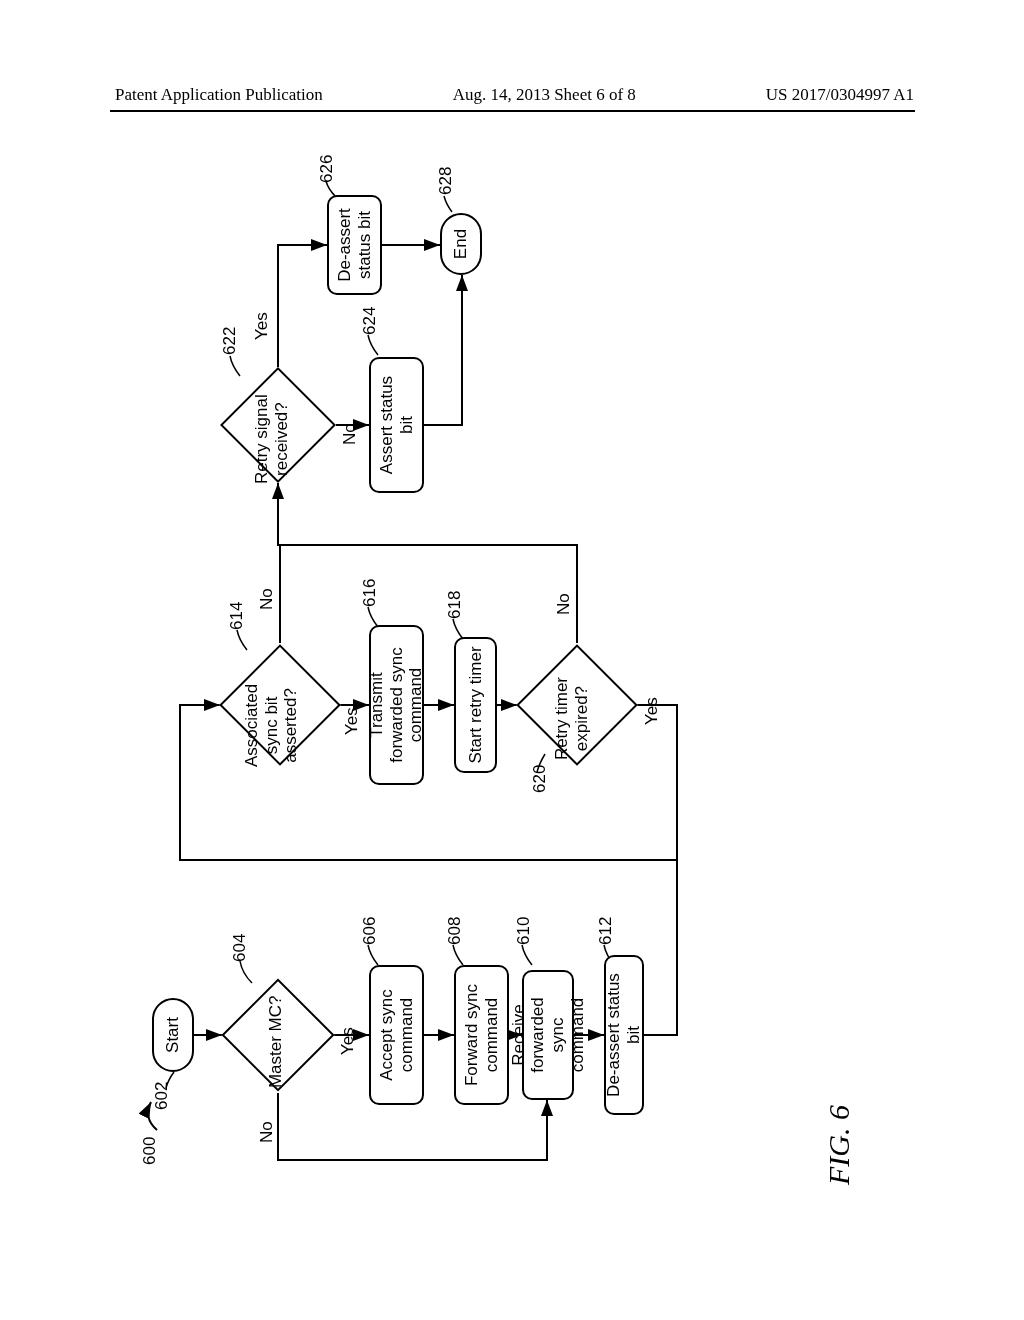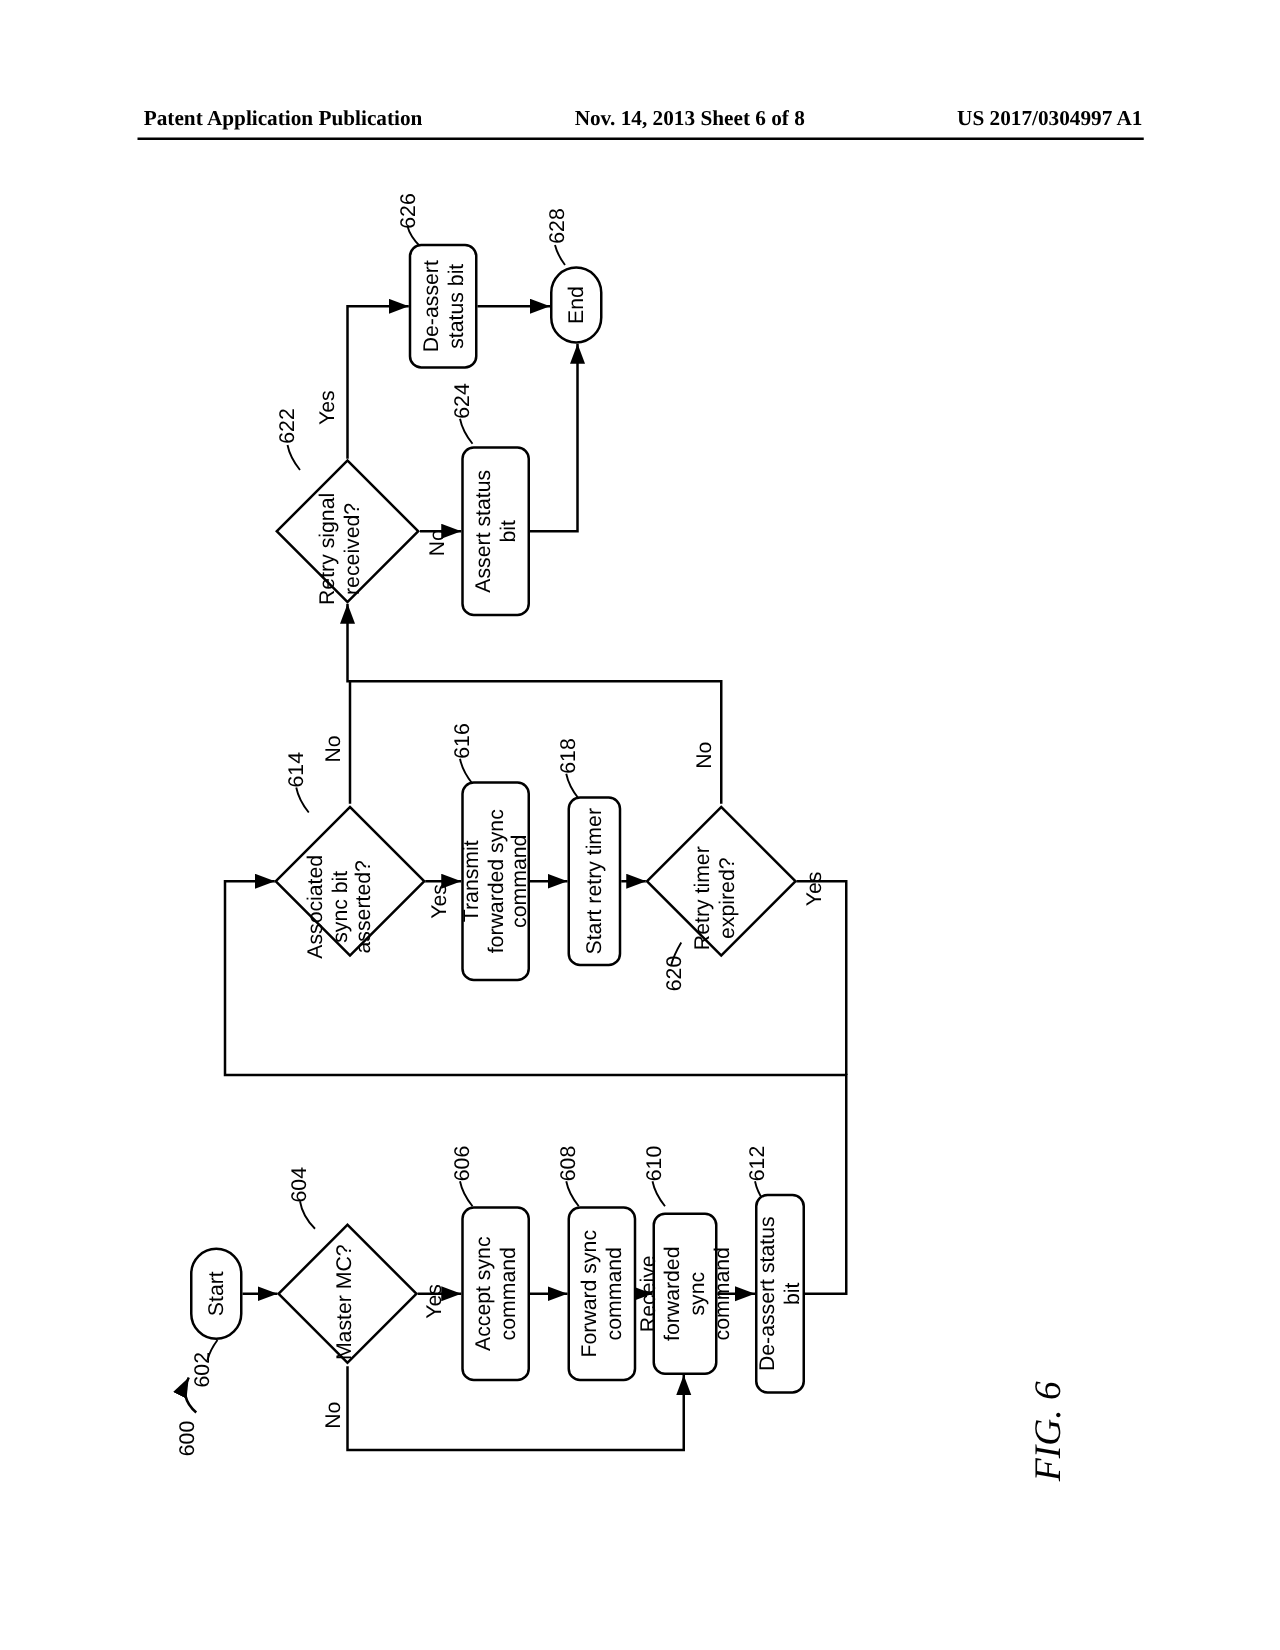--- a/index.html
+++ b/index.html
@@ -14,21 +14,21 @@
   .header {
     position: absolute;
     top: 85px;
     left: 0;
     width: 1024px;
     display: flex;
     justify-content: space-between;
     padding: 0 110px 0 115px;
     box-sizing: border-box;
     font-size: 17px;
-    font-weight: bold;
+    font-weight: normal;
   }
   .header-rule {
     position: absolute;
     top: 110px;
     left: 110px;
     width: 805px;
     border-top: 2px solid #000;
   }
   .page {
     position: absolute;
@@ -111,21 +111,21 @@
     overflow: visible;
   }
 </style>
 </head>
 <body>
 
 <div class="page">
 
   <div class="header">
     <span>Patent Application Publication</span>
-    <span>Nov. 14, 2013  Sheet 6 of 8</span>
+    <span>Aug. 14, 2013  Sheet 6 of 8</span>
     <span>US 2017/0304997 A1</span>
   </div>
   <div class="header-rule"></div>
 
   <div class="flow-wrap">
     <div class="flow">
 
       <svg class="lines">
         <defs>
           <marker id="arr" markerWidth="10" markerHeight="10" refX="8" refY="3" orient="auto">

